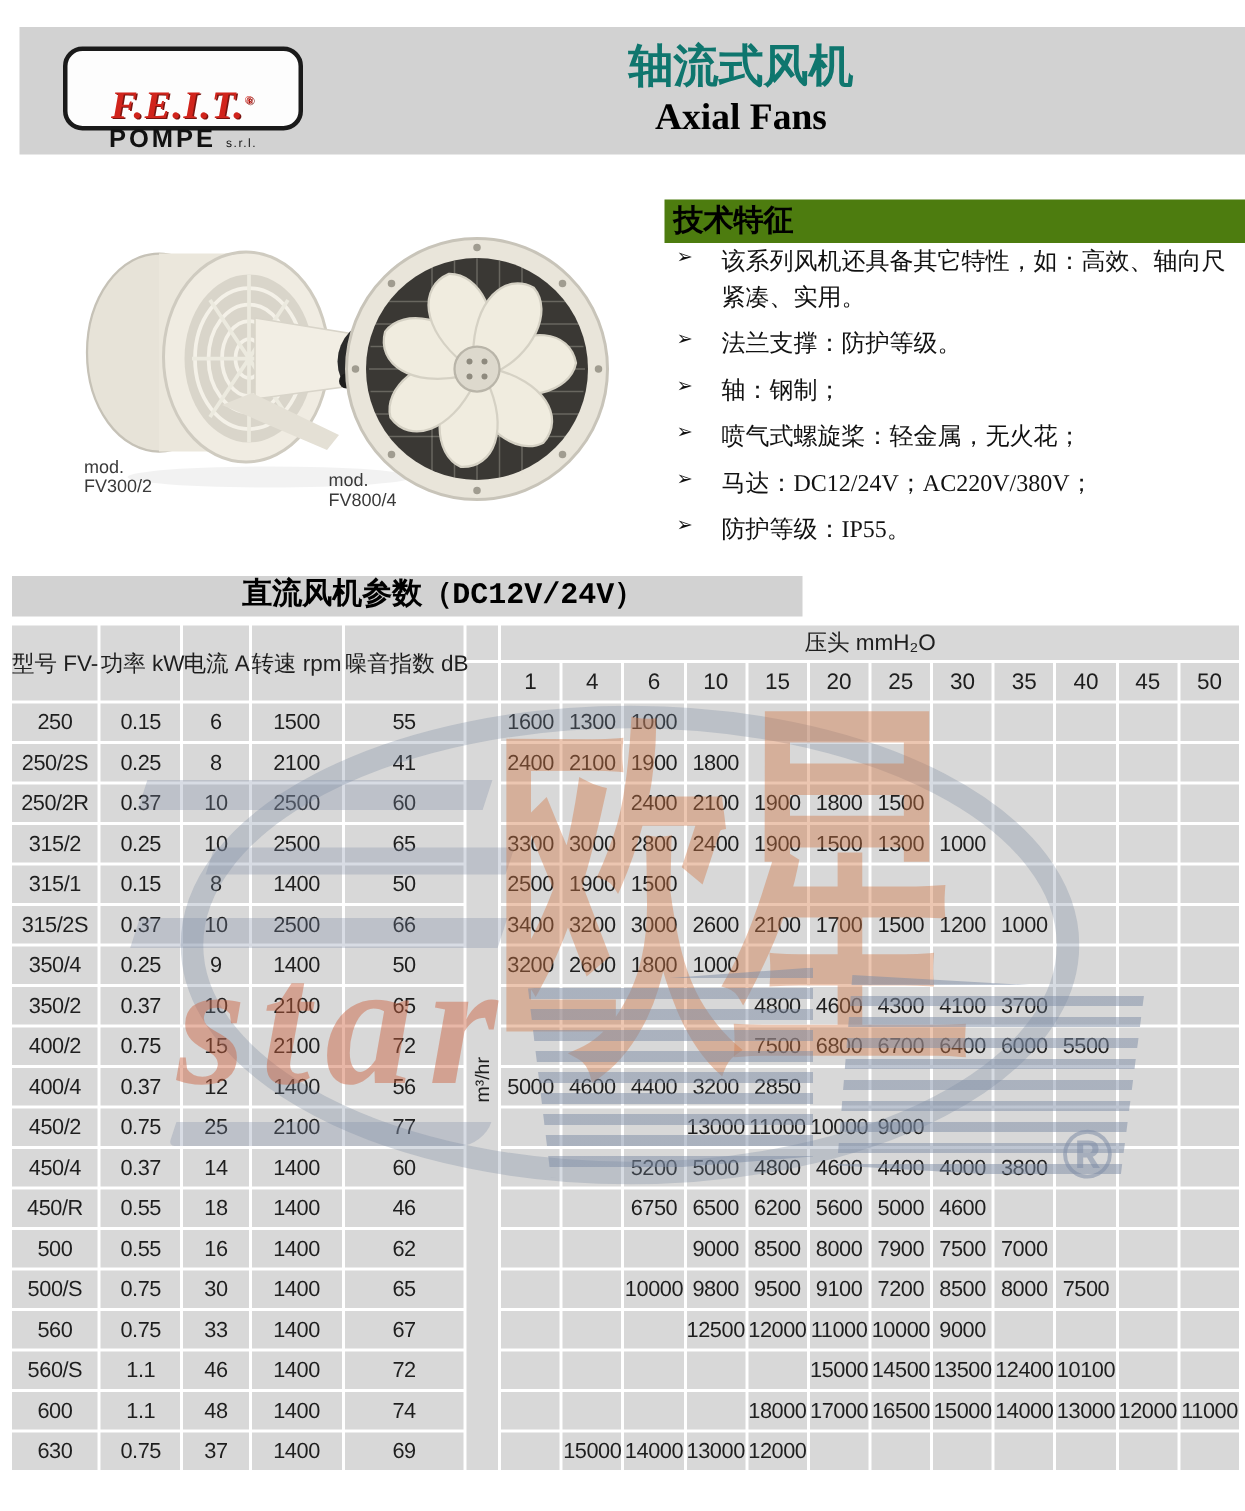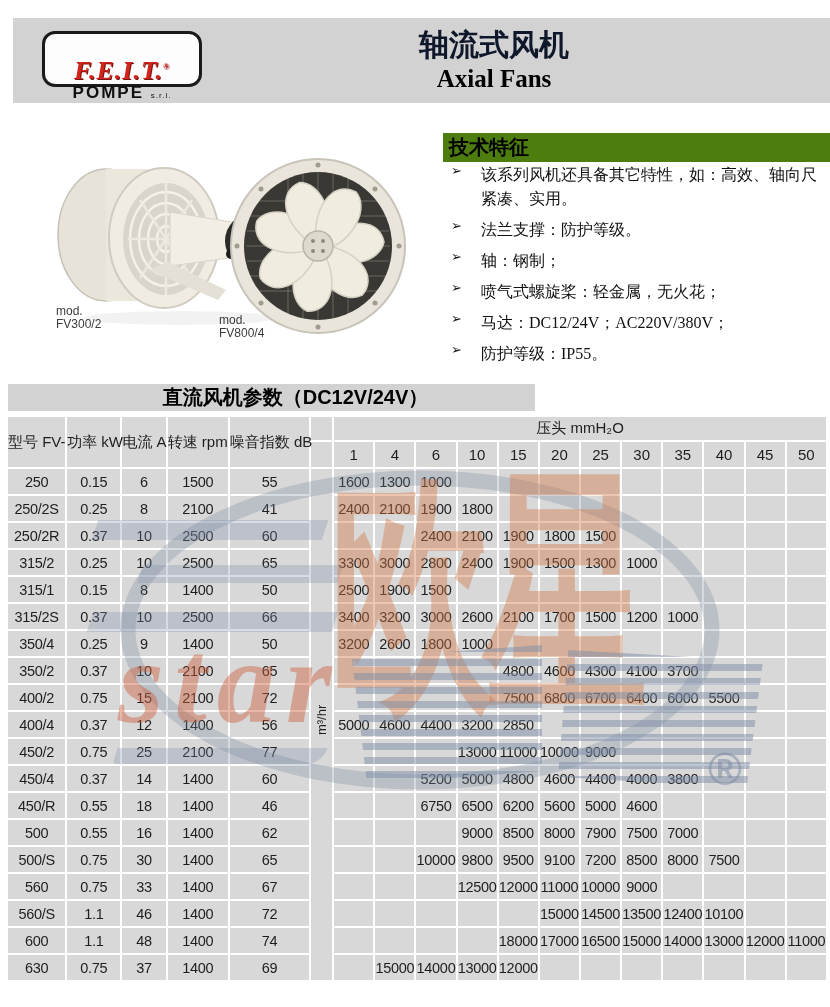--- a/index.html
+++ b/index.html
@@ -9,38 +9,38 @@
   .banner{position:absolute;left:13px;top:18px;width:817px;height:85px;background:#d2d2d2;}
   .logo-box{position:absolute;left:29px;top:13px;width:160px;height:56px;background:#fdfdfd;
             border:3px solid #1a1a1a;border-radius:13px;text-align:center;box-sizing:border-box;}
   .logo-feit{font-family:"Liberation Serif",serif;font-weight:bold;font-style:italic;
              font-size:26px;color:#d1241c;letter-spacing:1px;line-height:26px;margin-top:20px;
              text-shadow:1px 1px 0 #7a1410;}
   .logo-reg{font-size:8px;color:#d1241c;vertical-align:super;}
   .logo-pompe{font-size:17px;font-weight:bold;color:#111;letter-spacing:2px;line-height:18px;}
   .logo-srl{font-size:8px;font-weight:normal;color:#111;letter-spacing:1px;}
   .titles{position:absolute;left:145px;right:0;top:8px;text-align:center;}
-  .title-zh{font-family:"Liberation Serif",serif;font-weight:bold;font-size:30px;line-height:38px;color:#0f172a;}
+  .title-zh{font-family:"Liberation Serif",serif;font-weight:bold;font-size:30px;line-height:38px;color:#0f766e;}
   .title-en{font-family:"Liberation Serif",serif;font-weight:bold;font-size:25px;line-height:30px;color:#000;}
   
   .photo{position:absolute;}
   .photo-label{position:absolute;font-size:12px;line-height:13px;color:#3a3a3a;}
   
   .feat-bar{position:absolute;left:443px;top:133px;width:387px;height:29px;background:#4d7c0f;}
   .feat-title{font-weight:bold;font-size:20px;line-height:29px;padding-left:6px;color:#000;
               font-family:"Liberation Serif",serif;}
   .feat-list{position:absolute;left:443px;top:163px;width:387px;margin:0;padding:0;list-style:none;
              font-family:"Liberation Serif",serif;font-size:16px;color:#111;overflow:hidden;}
   .feat-list li{display:flex;margin:0 0 7px 0;}
   .f-bullet{width:30px;flex:0 0 30px;padding-left:8px;font-size:13px;color:#111;}
   .f-text{flex:1;white-space:pre-line;line-height:24px;}
   
   .sec-bar{position:absolute;left:8px;top:384px;width:527px;height:27px;background:#d2d2d2;
            text-align:center;}
-  .sec-title{font-family:Liberation Sans, sans-serif;font-weight:bold;font-size:20px;line-height:27px;color:#000;margin-left:48px;}
+  .sec-title{font-family:Liberation Mono, monospace;font-weight:bold;font-size:20px;line-height:27px;color:#000;margin-left:48px;}
   
   table.params{position:absolute;left:6px;top:415px;width:822px;border-spacing:2px;
                table-layout:fixed;}
   table.params th,table.params td{background:#d8d8d8;text-align:center;padding:0;
                font-weight:normal;white-space:nowrap;overflow:visible;color:#1e1e1e;}
   table.params thead th{font-size:15px;height:23px;}
   table.params thead tr.sub th{height:25px;font-size:15px;}
   table.params tbody td{font-size:14.5px;height:25px;letter-spacing:-0.3px;}
   td.unit-cell{vertical-align:middle;}
   .rot{transform:rotate(-90deg);font-size:13px;letter-spacing:0;white-space:nowrap;}

